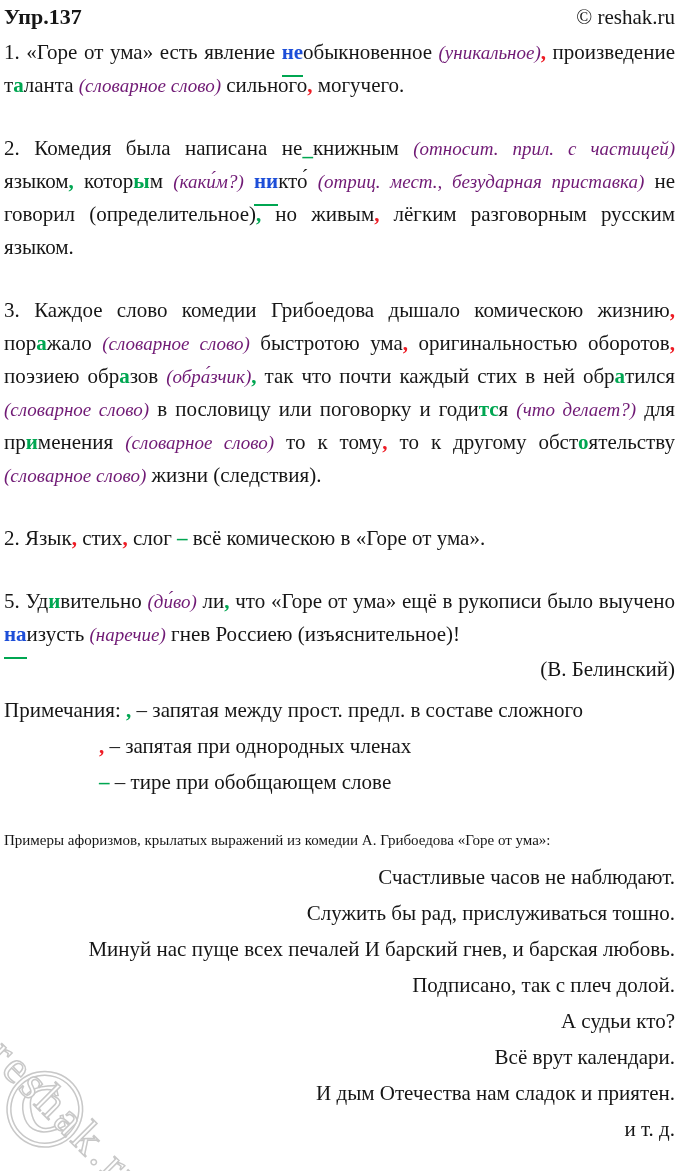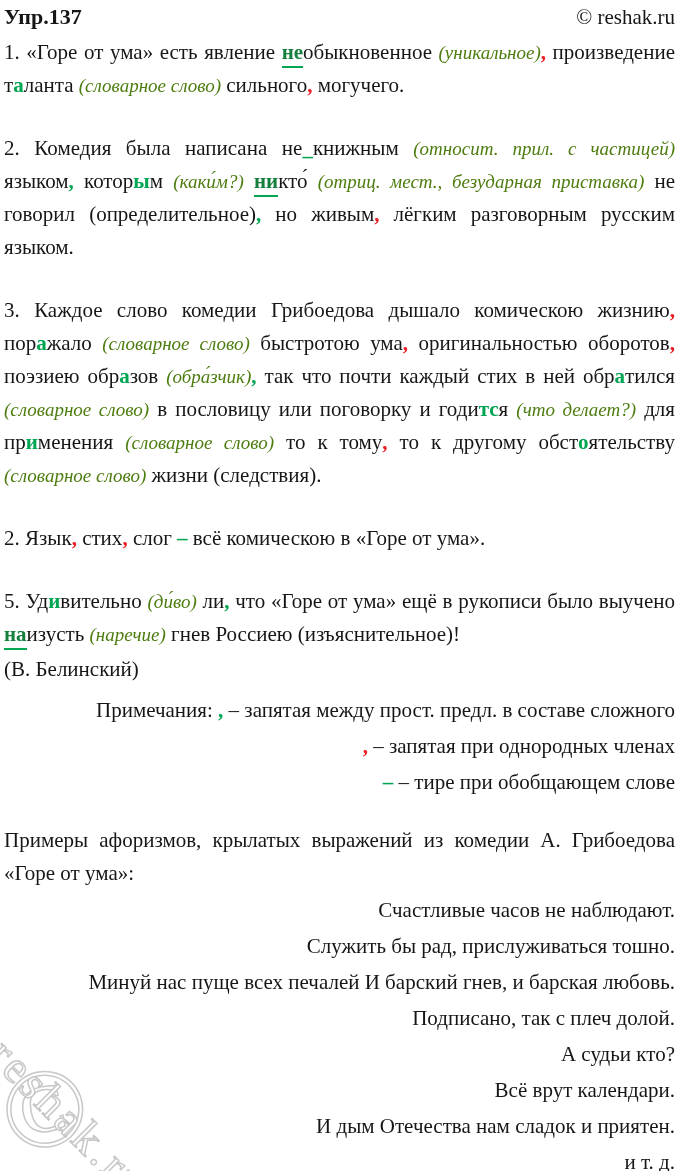--- a/index.html
+++ b/index.html
@@ -16,29 +16,29 @@
   .hdr .title{font-weight:bold;font-size:22px;}
   .hdr .copy{font-size:21px;}
   p.para{
     font-size:21px;line-height:33px;
     text-align:justify;
     margin:0 0 30px 0;
   }
   p.first{margin-top:6px;}
   p.single{text-align:left;}
   .g{color:#00a651;font-weight:bold;}
-  .gu{color:#15803d;font-weight:bold;border-bottom:2px solid #00a651;padding-bottom:2px;}
+  .gu{color:#1d4ed8;font-weight:bold;border-bottom:2px solid #00a651;padding-bottom:11px;}
   .r{color:#ee1c25;font-weight:bold;}
-  .i{color:#4d7c0f;font-style:italic;font-size:19px;}
-  .attribution{font-size:21px;line-height:33px;margin:0 0 6px 0;}
+  .i{color:#701a75;font-style:italic;font-size:19px;}
+  .attribution{font-size:21px;line-height:33px;text-align:right;margin:0 0 6px 0;}
   .notes{margin:0 0 16px 0;}
-  .notes p{font-size:21px;line-height:36px;margin:0;text-align:right;}
+  .notes p{font-size:21px;line-height:36px;margin:0;text-align:left;}
   .notes p.indent{margin-left:95px;}
   .aphorisms-intro{
-    font-size:21px;line-height:33px;text-align:justify;margin:24px 0 4px 0;
+    font-size:15px;line-height:33px;text-align:justify;margin:24px 0 4px 0;
   }
   .quote{font-size:21px;line-height:33px;margin:0 0 3px 0;text-align:right;}
   
   .wm-sym{
     position:absolute;left:2px;top:1058px;z-index:1;
     font-size:112px;line-height:100px;
     color:#ffffff;-webkit-text-stroke:1.5px #c8c8c8;
     transform:rotate(-12deg);
     font-family:"Liberation Serif",serif;
   }

